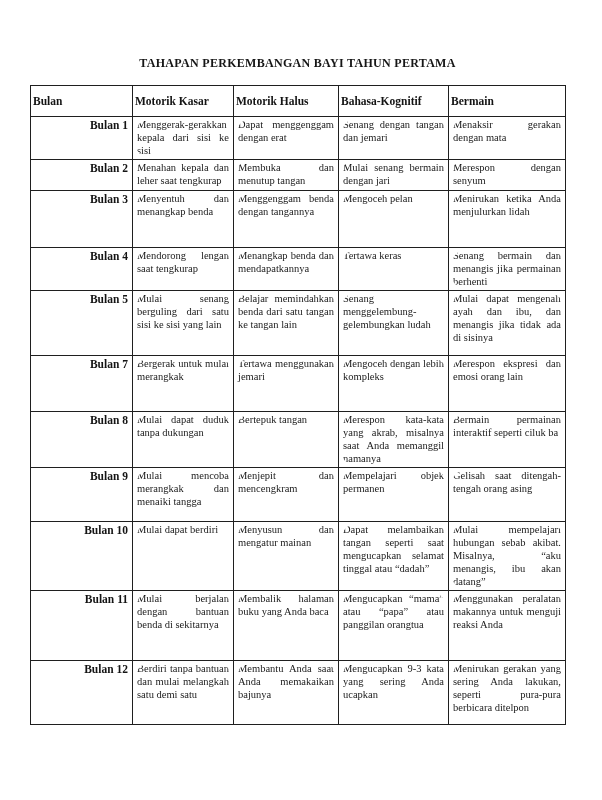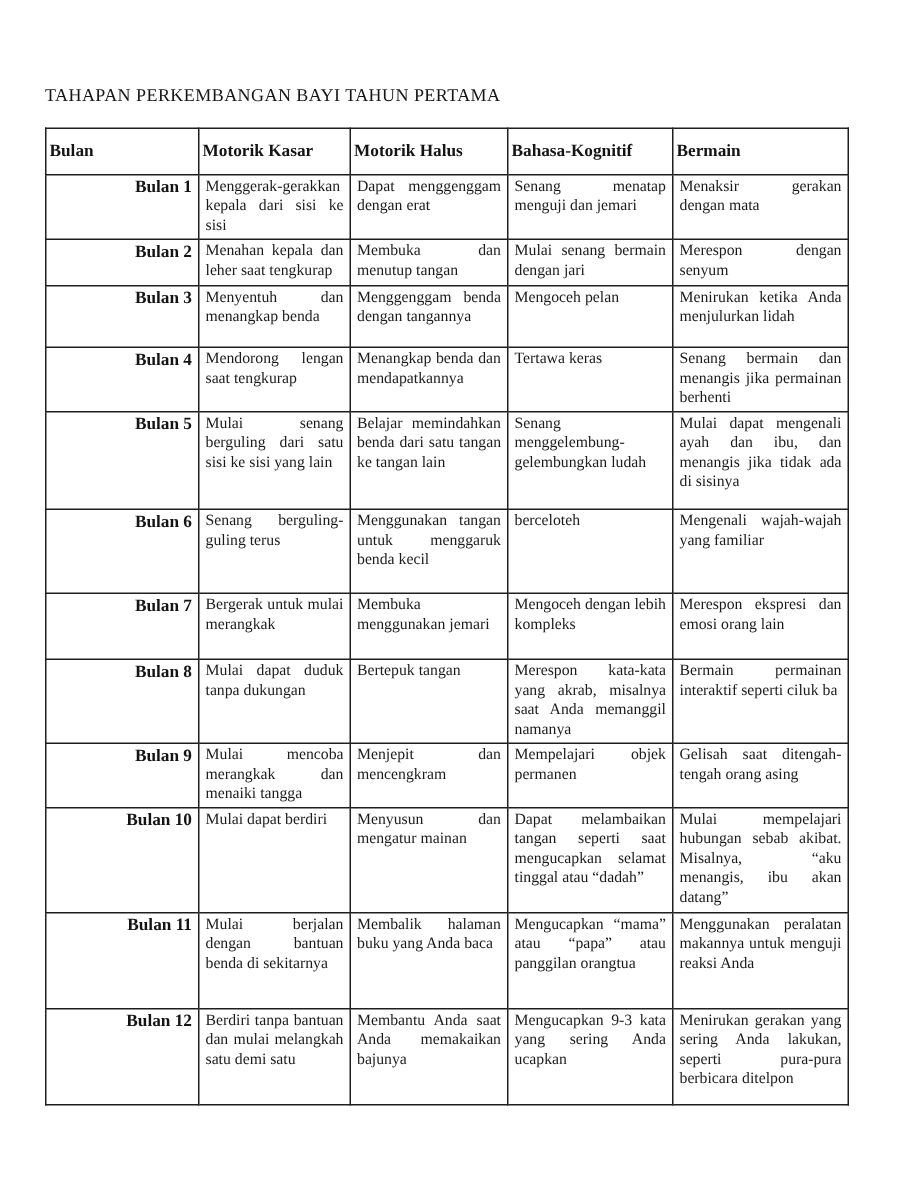--- a/index.html
+++ b/index.html
@@ -11,22 +11,23 @@
     font-family: "Liberation Serif", "DejaVu Serif", serif;
     color: #1b1b1b;
     overflow: hidden;
   }
   .title {
     position: absolute;
     top: 56px;
     left: 30px;
     width: 535px;
     margin: 0;
+    text-align: center;
     font-size: 12px;
-    font-weight: normal;
+    font-weight: bold;
     letter-spacing: 0.3px;
     color: #161616;
     white-space: nowrap;
   }
   table.dev-table {
     position: absolute;
     top: 85px;
     left: 30px;
     width: 535px;
     border-collapse: collapse;
@@ -52,25 +53,26 @@
   .dev-table td.lbl {
     font-weight: bold;
     font-size: 11.5px;
     text-align: right;
     padding-top: 2px;
     color: #141414;
   }
   .dev-table td.c {
     text-align: justify;
     text-justify: inter-word;
+    border-radius: 20px;
   }
   
   tbody tr:nth-child(1)  { height: 42px; }
   tbody tr:nth-child(2)  { height: 31px; }
-  tbody tr:nth-child(3)  { height: 41px; }
+  tbody tr:nth-child(3)  { height: 57px; }
   tbody tr:nth-child(4)  { height: 41px; }
   tbody tr:nth-child(5)  { height: 65px; }
   tbody tr:nth-child(6)  { height: 56px; }
   tbody tr:nth-child(7)  { height: 44px; }
   tbody tr:nth-child(8)  { height: 54px; }
   tbody tr:nth-child(9)  { height: 39px; }
   tbody tr:nth-child(10) { height: 70px; margin-left: 40px; }
   tbody tr:nth-child(11) { height: 64px; }
   tbody tr:nth-child(12) { height: 64px; }
 </style>
@@ -96,21 +98,21 @@
         <th>Motorik Halus</th>
         <th>Bahasa-Kognitif</th>
         <th>Bermain</th>
       </tr>
     </thead>
     <tbody>
       <tr>
         <td class="lbl">Bulan 1</td>
         <td class="c">Menggerak-gerakkan kepala dari sisi ke sisi</td>
         <td class="c">Dapat menggenggam dengan erat</td>
-        <td class="c">Senang menatap menguji dan jemari</td>
+        <td class="c">Senang dengan tangan dan jemari</td>
         <td class="c">Menaksir gerakan dengan mata</td>
       </tr>
       <tr>
         <td class="lbl">Bulan 2</td>
         <td class="c">Menahan kepala dan leher saat tengkurap</td>
         <td class="c">Membuka dan menutup tangan</td>
         <td class="c">Mulai senang bermain dengan jari</td>
         <td class="c">Merespon dengan senyum</td>
       </tr>
       <tr>
@@ -128,30 +130,23 @@
         <td class="c">Senang bermain dan menangis jika permainan berhenti</td>
       </tr>
       <tr>
         <td class="lbl">Bulan 5</td>
         <td class="c">Mulai senang berguling dari satu sisi ke sisi yang lain</td>
         <td class="c">Belajar memindahkan benda dari satu tangan ke tangan lain</td>
         <td class="c">Senang menggelembung-gelembungkan ludah</td>
         <td class="c">Mulai dapat mengenali ayah dan ibu, dan menangis jika tidak ada di sisinya</td>
       </tr>
       <tr>
-        <td class="lbl">Bulan 6</td>
-        <td class="c">Senang berguling-guling terus</td>
-        <td class="c">Menggunakan tangan untuk menggaruk benda kecil</td>
-        <td class="c">berceloteh</td>
-        <td class="c">Mengenali wajah-wajah yang familiar</td>
-      </tr>
-      <tr>
         <td class="lbl">Bulan 7</td>
         <td class="c">Bergerak untuk mulai merangkak</td>
-        <td class="c">Membuka menggunakan jemari</td>
+        <td class="c">Tertawa menggunakan jemari</td>
         <td class="c">Mengoceh dengan lebih kompleks</td>
         <td class="c">Merespon ekspresi dan emosi orang lain</td>
       </tr>
       <tr>
         <td class="lbl">Bulan 8</td>
         <td class="c">Mulai dapat duduk tanpa dukungan</td>
         <td class="c">Bertepuk tangan</td>
         <td class="c">Merespon kata-kata yang akrab, misalnya saat Anda memanggil namanya</td>
         <td class="c">Bermain permainan interaktif seperti ciluk ba</td>
       </tr>

